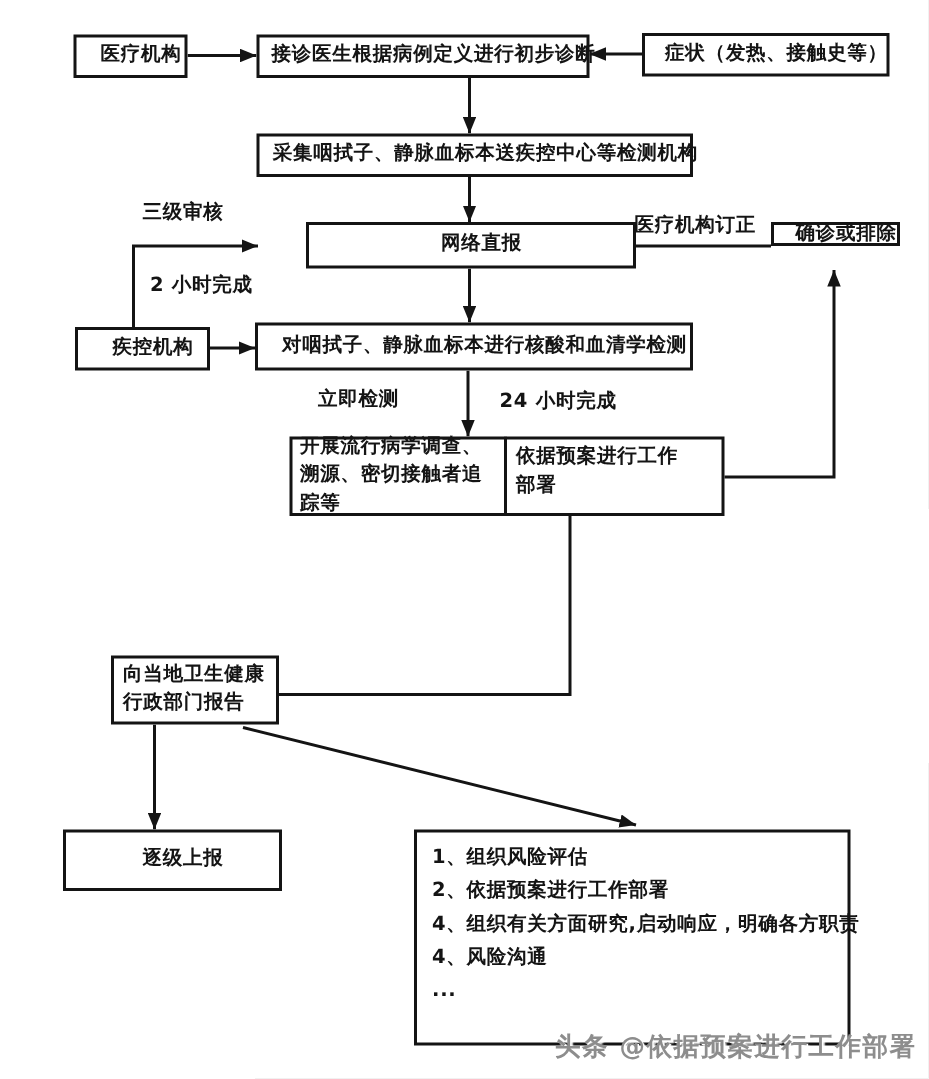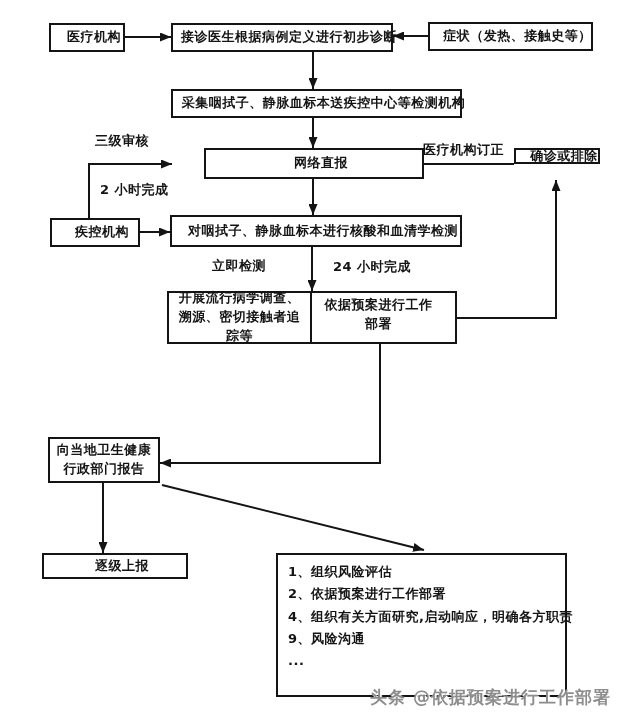--- a/index.html
+++ b/index.html
@@ -8,34 +8,34 @@
     position:relative;width:619px;height:719px;margin:0 auto;
     background:#ffffff;overflow:hidden;color:#111;
   }
   #connectors{position:absolute;left:0;top:0;width:619px;height:719px;}
   .node{
     position:absolute;box-sizing:border-box;background:#fff;
     border:2px solid #141414;display:flex;align-items:center;justify-content:center;
     font-size:13px;font-weight:600;color:#141414;text-align:center;
     line-height:1.45;letter-spacing:0.5px;white-space:nowrap;z-index:2;padding-left:14px;
   }
-  .node.wrap{white-space:normal;justify-content:flex-start;text-align:center;}
+  .node.wrap{white-space:normal;justify-content:flex-start;text-align:left;margin-left:26px;}
   #n-medical{left:49px;top:23px;width:76px;height:29px;}
   #n-diagnosis{left:171px;top:23px;width:222px;height:29px;}
   #n-symptoms{left:428px;top:22px;width:165px;height:29px;}
   #n-collect{left:171px;top:89px;width:291px;height:29px;}
   #n-network{left:172px;top:148px;width:220px;height:31px;margin-left:32px;}
   #n-confirm{left:514px;top:148px;width:86px;height:16px;}
   #n-cdc{left:50px;top:218px;width:90px;height:29px;}
   #n-labtest{left:170px;top:215px;width:292px;height:32px;}
   #n-epi{left:167px;top:291px;width:145px;height:53px;padding:3px 5px;}
   #n-positive{left:310px;top:291px;width:147px;height:53px;padding:3px 16px 3px 6px;align-items:flex-start;}
   #n-epi{align-items:center;}
   #n-report-admin{left:48px;top:437px;width:112px;height:46px;padding:3px 6px;align-items:center;}
-  #n-level{left:42px;top:553px;width:146px;height:26px;}
+  #n-level{left:42px;top:553px;width:146px;height:41px;}
   #n-response{
     left:276px;top:553px;width:291px;height:144px;
     display:block;padding:6px 10px;text-align:left;line-height:1.72;
     font-size:13px;font-weight:600;white-space:nowrap;
   }
   .lbl{
     position:absolute;font-size:13px;font-weight:600;color:#141414;
     white-space:nowrap;letter-spacing:0.5px;z-index:2;
   }
   #l-review{left:95px;top:132px;}
@@ -99,21 +99,21 @@
   <div class="node wrap" id="n-positive">依据预案进行工作部署</div>
 
   <div class="node wrap" id="n-report-admin">向当地卫生健康行政部门报告</div>
 
   <div class="node" id="n-level">逐级上报</div>
 
   <div class="node" id="n-response">
     <div>1、组织风险评估</div>
     <div>2、依据预案进行工作部署</div>
     <div>4、组织有关方面研究,启动响应，明确各方职责</div>
-    <div>9、风险沟通</div>
+    <div>4、风险沟通</div>
     <div>...</div>
   </div>
 
   <div class="lbl" id="l-review">三级审核</div>
 
   <div class="lbl" id="l-2h">2 小时完成</div>
 
   <div class="lbl" id="l-correction">医疗机构订正</div>
 
   <div class="lbl" id="l-immediate">立即检测</div>

